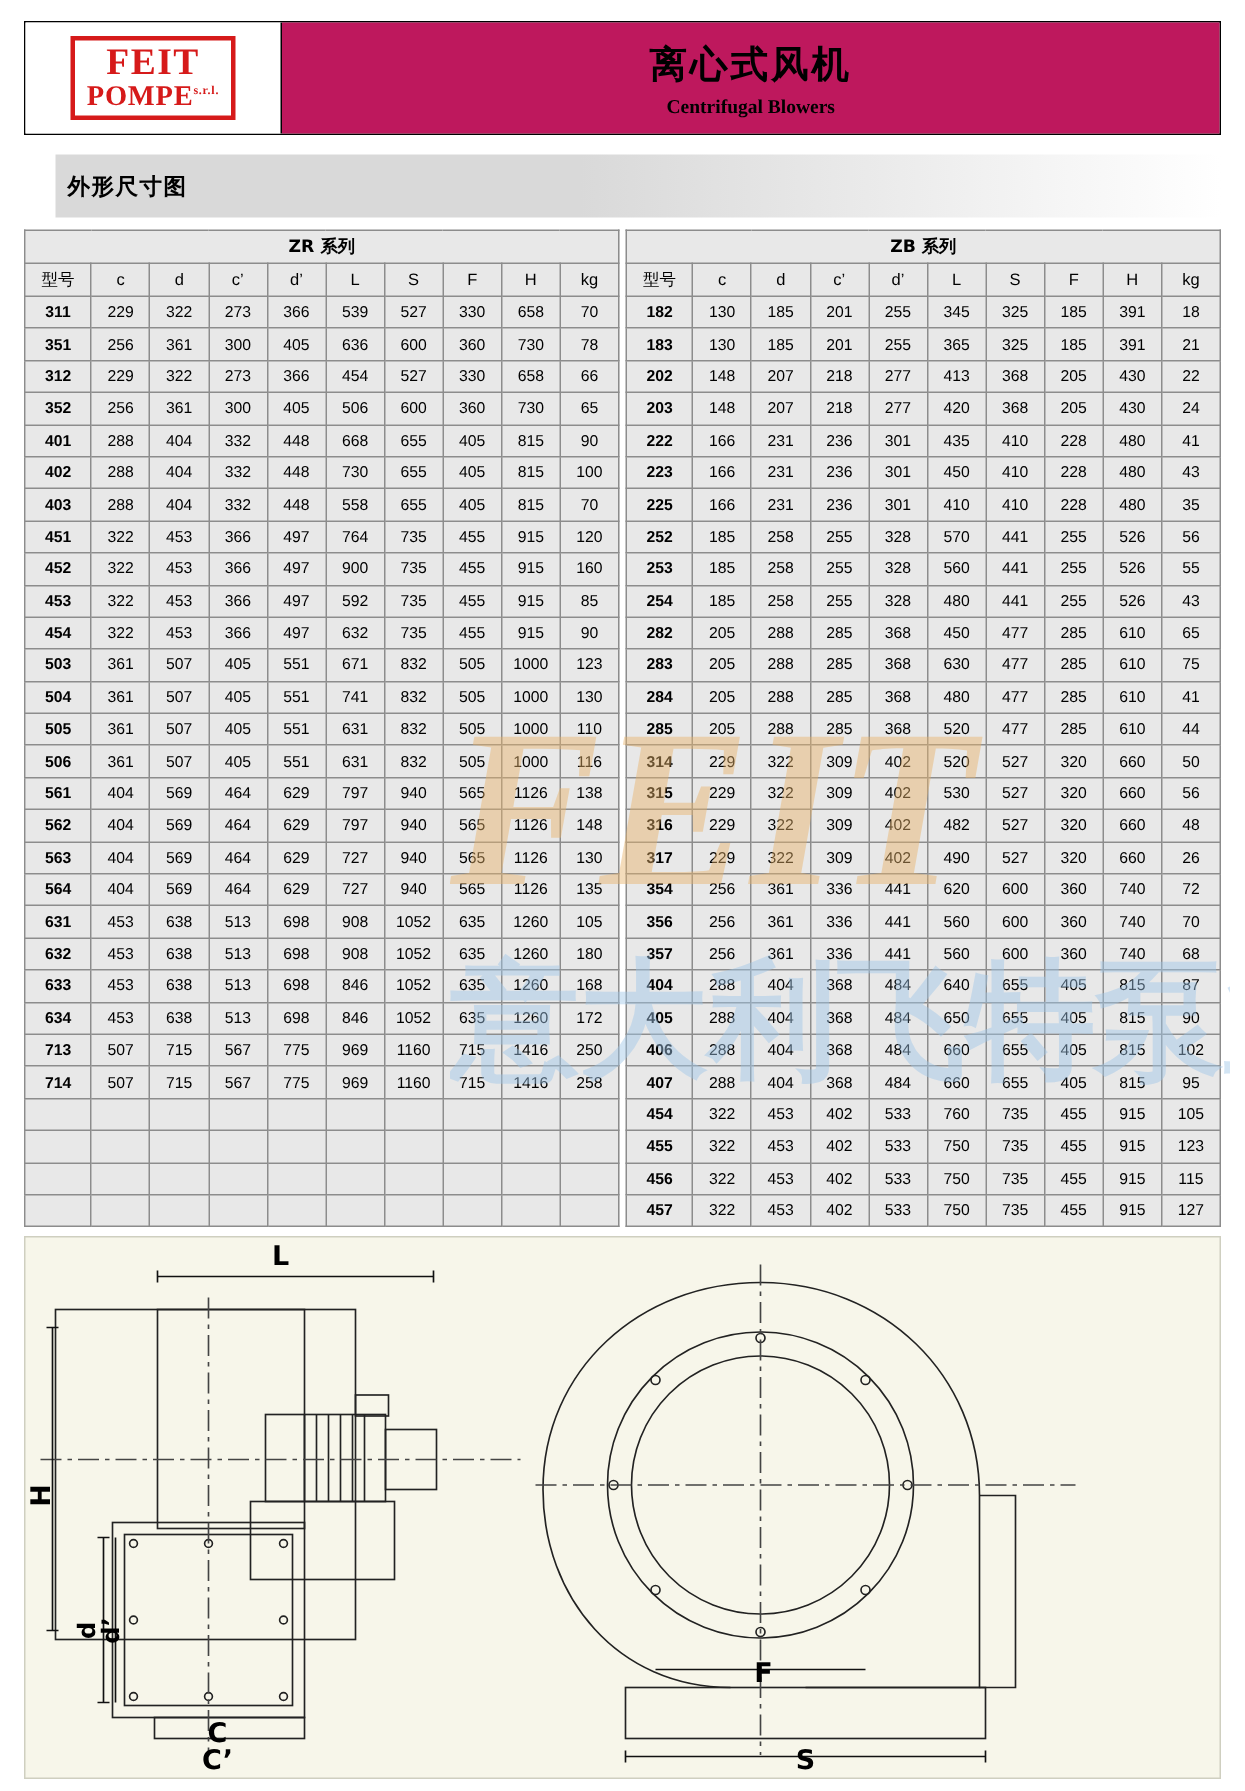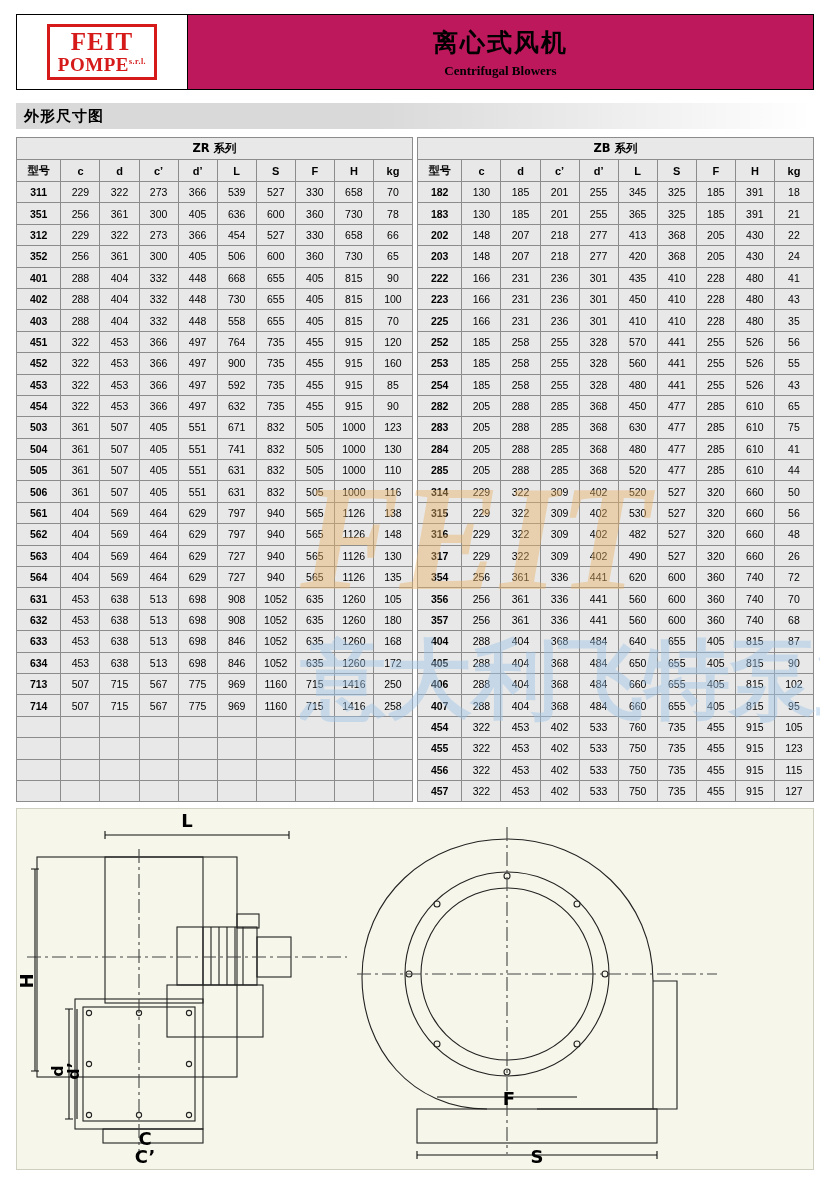--- a/index.html
+++ b/index.html
@@ -63,24 +63,25 @@
     font-family:"DejaVu Sans", sans-serif;
     margin-bottom:4px;
   }
   .title-en{
     font-size:13px;font-weight:bold;
     font-family:"Liberation Serif", serif;
   }
   
   .section-bar{
     margin-top:13px;
-    height:26px;
+    height:42px;
     display:flex;align-items:center;
     background:linear-gradient(to right,#d9d9d9 0%,#d9d9d9 45%,#ffffff 100%);
     padding-left:8px;
+    margin-left:21px;
   }
   .section-bar span{
     font-size:15px;font-weight:bold;
     font-family:"DejaVu Sans", sans-serif;
     letter-spacing:1px;
   }
   
   .tables{
     display:flex;
     margin-top:8px;
@@ -100,21 +101,21 @@
     padding:0;
     font-family:"Liberation Sans", sans-serif;
     background:#e8e8e8;
   }
   thead th.series{
     font-size:11.5px;font-weight:bold;
     height:21px;
     font-family:"DejaVu Sans", sans-serif;
   }
   thead th.col{
-    font-weight:bold;font-size:11px;
+    font-weight:normal;font-size:11px;
     height:21px;
   }
   thead th.col.cn{font-family:"DejaVu Sans", sans-serif;}
   td.model{font-weight:bold;}
   td.empty{background:#e8e8e8;}
   
   col.c-model{width:11.2%;}
   col.c-num{width:9.85%;}
   
   .drawing{

